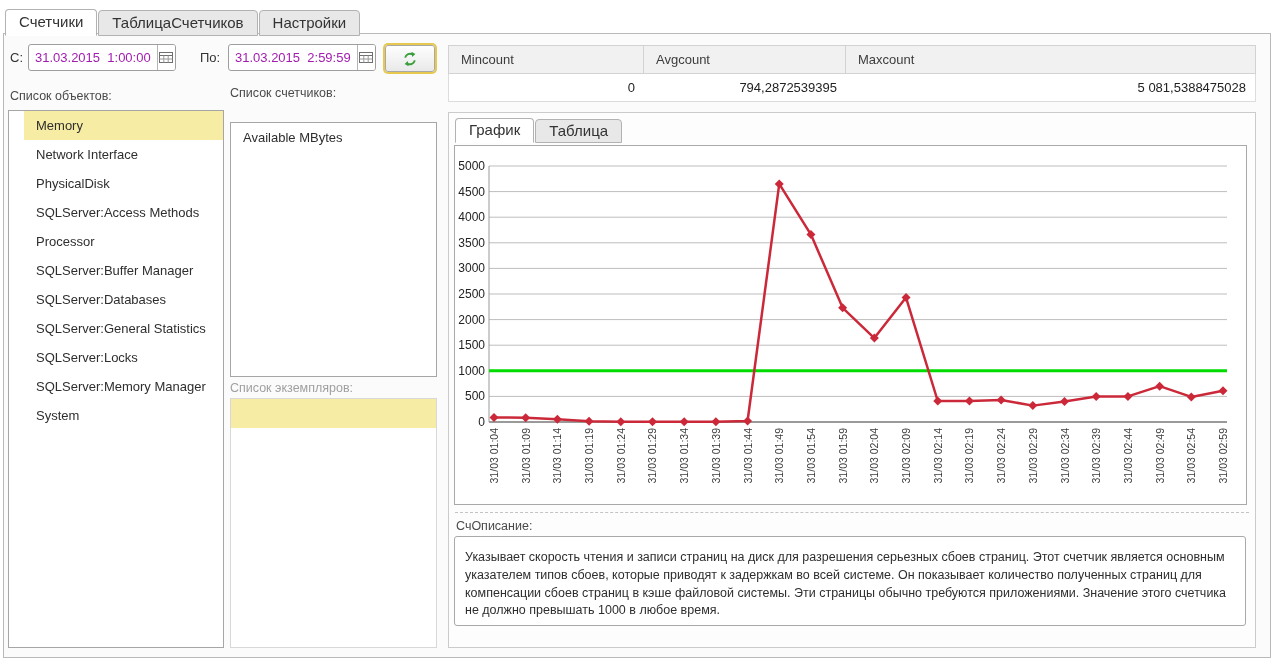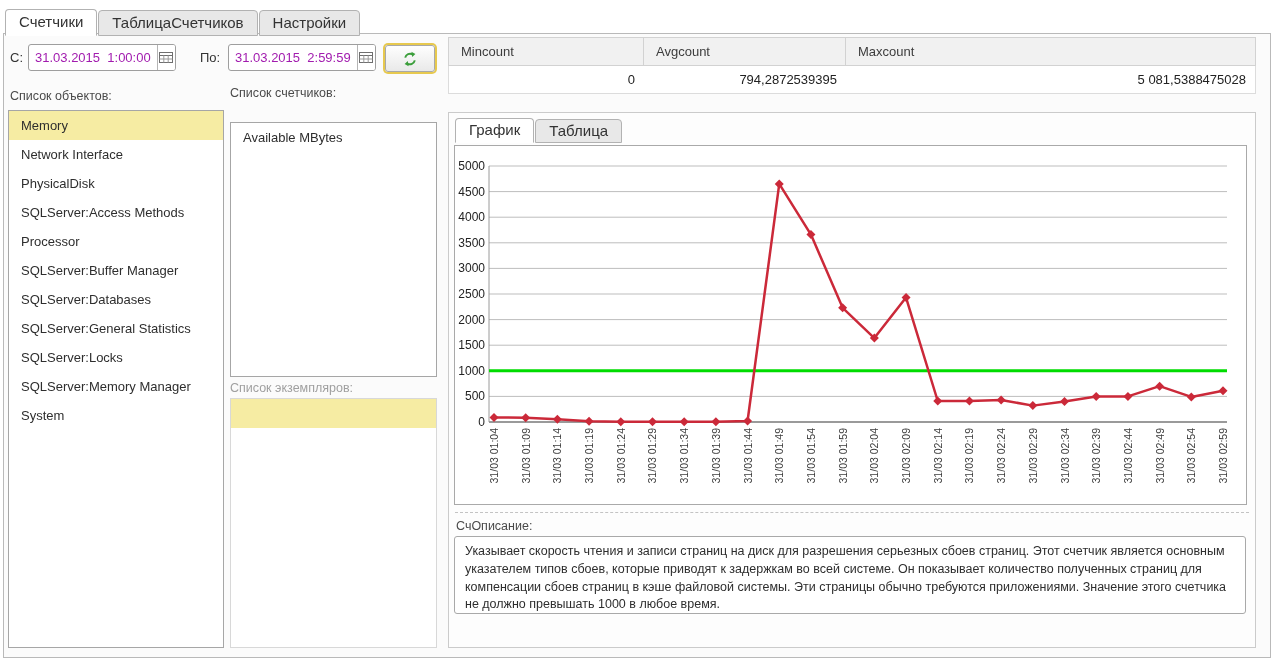--- a/index.html
+++ b/index.html
@@ -26,61 +26,61 @@
   .datefield .val{flex:1;font-size:13px;line-height:25px;padding:0 6px;white-space:pre;color:#a21caf;}
   .cal-btn{width:24px;border-left:1px solid #b5b5b5;background:#fff;display:flex;
            align-items:center;justify-content:center;border-radius:0 2px 2px 0;}
   .refresh-btn{position:absolute;left:385px;top:45px;width:48px;height:25px;
                border:1px solid #a8a8a8;border-radius:3px;
                background:linear-gradient(#fefefe,#e9e9e9);
                box-shadow:0 0 0 2px var(--focus);
                display:flex;align-items:center;justify-content:center;z-index:4;}
 
   
-  .stats{position:absolute;left:448px;top:37px;width:808px;z-index:4;}
+  .stats{position:absolute;left:448px;top:45px;width:808px;z-index:4;}
   .stats-header{display:flex;height:29px;background:#f1f1f1;border:1px solid #d2d2d2;box-sizing:border-box;}
   .stats-header .cell{line-height:27px;font-size:13px;color:#3c3c3c;padding-left:12px;
                       border-right:1px solid #d2d2d2;box-sizing:border-box;}
   .stats-header .cell:last-child{border-right:none;}
   .stats-values{display:flex;height:28px;background:#fff;border:1px solid #dcdcdc;border-top:none;box-sizing:border-box;}
   .stats-values .cell{line-height:27px;font-size:13px;color:#222;text-align:right;
                       padding-right:9px;box-sizing:border-box;}
   .c1{width:195px;} .c2{width:202px;} .c3{flex:1;}
 
   
   .sec-label{position:absolute;font-size:12.5px;color:#4a4a4a;z-index:4;}
   .sec-label.dim{color:#a0a0a0;}
 
   
   .listbox{position:absolute;background:#fff;border:1px solid #a6a6a6;overflow:hidden;z-index:4;box-sizing:border-box;}
   .listbox.light{border-color:#d8d8d8;}
   .list-item{height:29px;line-height:29px;padding-left:12px;font-size:13px;color:#2e2e2e;
              white-space:nowrap;overflow:hidden;}
   .list-item.selected{background:var(--sel);}
 
-  #objects-list{left:8px;top:110px;width:216px;height:538px;}
+  #objects-list{left:8px;top:110px;width:216px;height:538px;padding-left:15px;}
   #counters-list{left:230px;top:110px;width:207px;height:255px;margin-top:12px;}
   #instances-list{left:230px;top:398px;width:207px;height:250px;}
 
   
   .group{position:absolute;left:448px;top:112px;width:808px;height:536px;
          border:1px solid #cbcbcb;background:#fdfdfd;z-index:3;box-sizing:border-box;}
   #chart-tabs{left:6px;top:5px;}
   #chart-tabs .tab{height:22px;line-height:22px;}
   #chart-tabs .tab.active{height:23px;}
   .chart-canvas{position:absolute;left:5px;top:32px;width:791px;height:358px;
                 border:1px solid #a9a9a9;background:#fff;box-sizing:content-box;}
   .chart-canvas svg{display:block;}
   .chart-canvas text{font-family:"Liberation Sans","DejaVu Sans",sans-serif;}
 
   .dashed-sep{position:absolute;left:6px;top:399px;width:794px;border-top:1px dashed #c3c3c3;}
   .desc-label{position:absolute;left:7px;top:406px;font-size:12.5px;color:#4a4a4a;}
   .desc-box{position:absolute;left:5px;top:423px;width:770px;height:64px;
             border:1px solid #a9a9a9;border-radius:3px;background:#fff;
-            padding:6px 10px;font-size:12.5px;line-height:1.42;color:#2e2e2e;}
+            padding:12px 10px;font-size:12.5px;line-height:1.42;color:#2e2e2e;}
 </style>
 </head>
 <body>
 
 <div class="screen">
 
   <div class="tabbar" id="main-tabs">
     <span class="tab active">Счетчики</span><span class="tab">ТаблицаСчетчиков</span><span class="tab">Настройки</span>
   </div>
 

